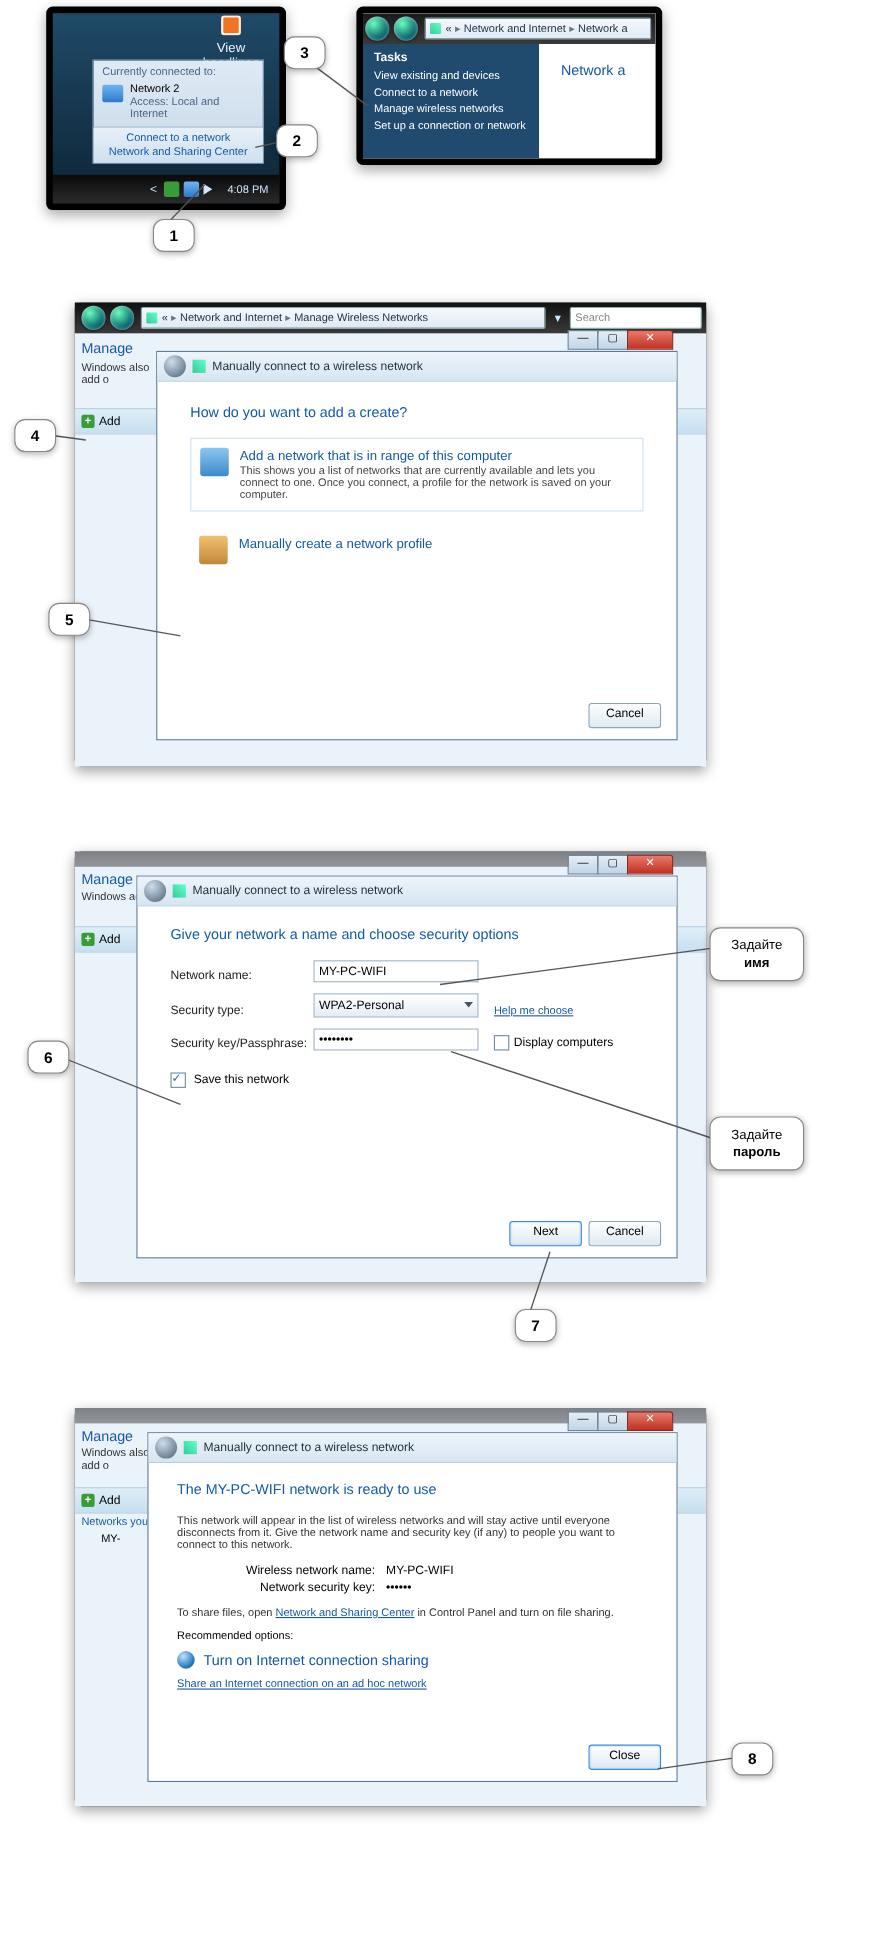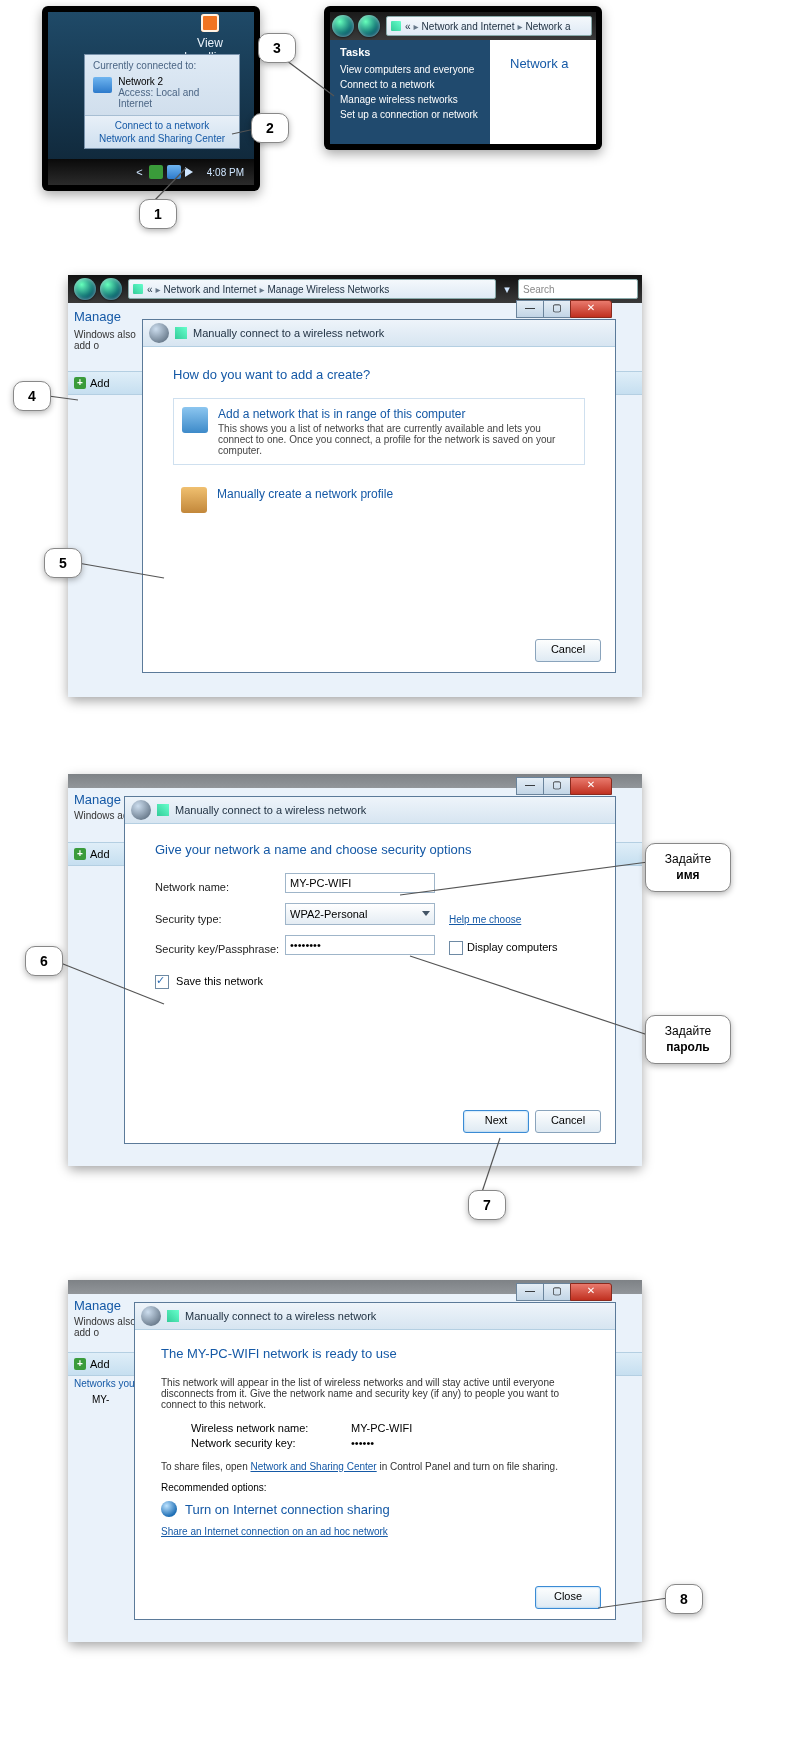--- a/index.html
+++ b/index.html
@@ -67,21 +67,21 @@
 .frm-row{display:flex;align-items:flex-end;margin:10px 0}
 .frm-lbl{width:130px;font-size:11px;color:#222}
 .frm-inp{width:140px;height:18px;border:1px solid #9fb5c9;background:#fff;padding:0 4px;font-size:11px;display:flex;align-items:center}
 .frm-sel{width:140px;height:20px;border:1px solid #9fb5c9;background:linear-gradient(#fff,#e4ecf3);padding:0 4px;font-size:11px;display:flex;align-items:center;position:relative}
 .frm-sel::after{content:"";position:absolute;right:4px;top:7px;border-left:4px solid transparent;border-right:4px solid transparent;border-top:5px solid #456}
 .link{color:#1559a6;text-decoration:underline;font-size:10px;cursor:pointer}
 .chk{width:12px;height:12px;border:1px solid #6e8aa4;background:#fff;display:inline-block;vertical-align:middle;margin-right:4px;position:relative}
 .chk.on::after{content:"✓";position:absolute;left:0;top:-2px;font-size:11px;color:#2d6db3}
 
 .ready-box .row{display:flex;font-size:11px;margin:3px 0}
-.ready-box .row .k{width:150px;margin-right:10px}
+.ready-box .row .k{width:150px;text-align:right;margin-right:10px}
 .recopt{display:flex;align-items:center;color:#1559a6;font-size:13px;margin:8px 0}
 .recopt .gl{width:16px;height:16px;background:radial-gradient(circle at 35% 30%,#bde3ff,#1f6fb5 70%);border-radius:50%;margin-right:8px}
 .networks-you{color:#1559a6;font-size:10px}
 </style>
 </head>
 <body>
 
 <div class="stage">
 
 <div class="shot" style="left:42px;top:6px;width:206px;height:173px">
@@ -120,21 +120,21 @@
       <div class="nav-btn"></div>
       <div class="nav-btn"></div>
       <div class="addr">
         <span class="sig"></span>«
         <span class="crumb-sep">▸</span><span>Network and Internet</span>
         <span class="crumb-sep">▸</span><span>Network a</span>
       </div>
     </div>
     <div class="tasks-pane" style="left:0;top:28px;height:92px">
       <div class="ttl">Tasks</div>
-      <div class="itm">View computers and everyone</div>
+      <div class="itm">View existing and devices</div>
       <div class="itm">Connect to a network</div>
       <div class="itm">Manage wireless networks</div>
       <div class="itm">Set up a connection or network</div>
     </div>
     <div class="tasks-right" style="left:170px;top:36px">Network a</div>
   </div>
 </div>
 
 <div class="callout" style="left:258px;top:33px">3</div>
 <div class="callout" style="left:251px;top:113px">2</div>

